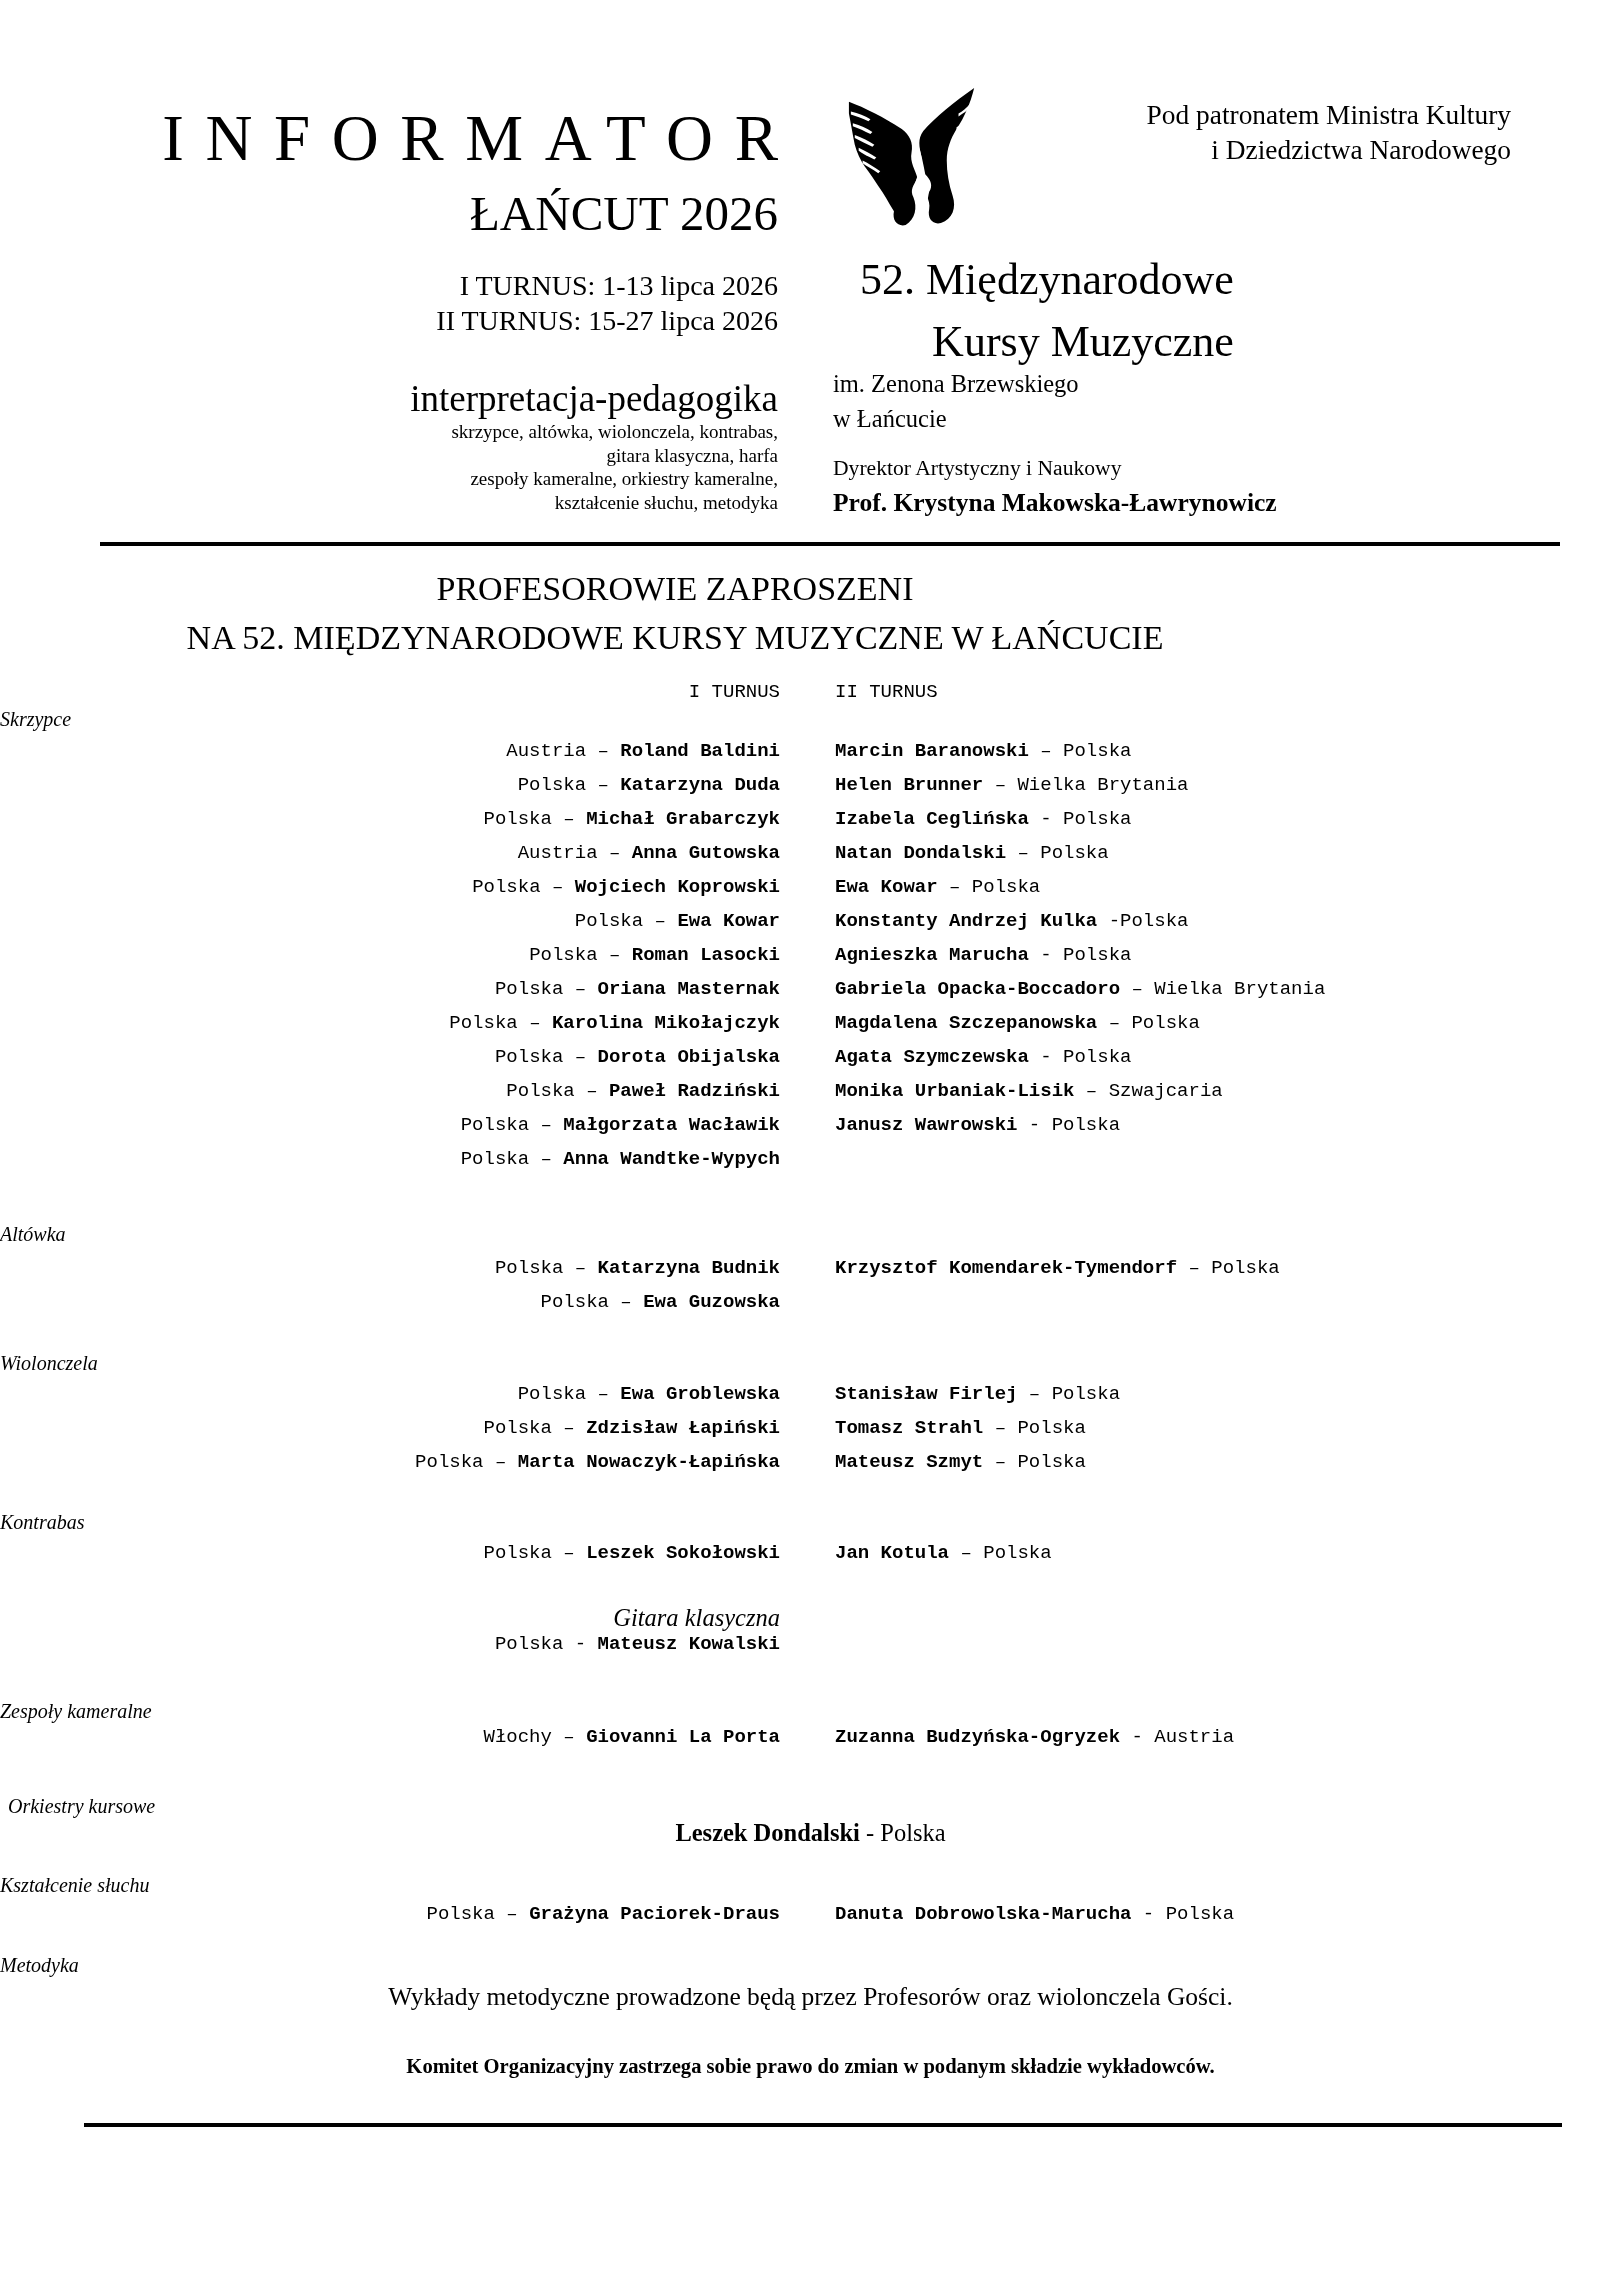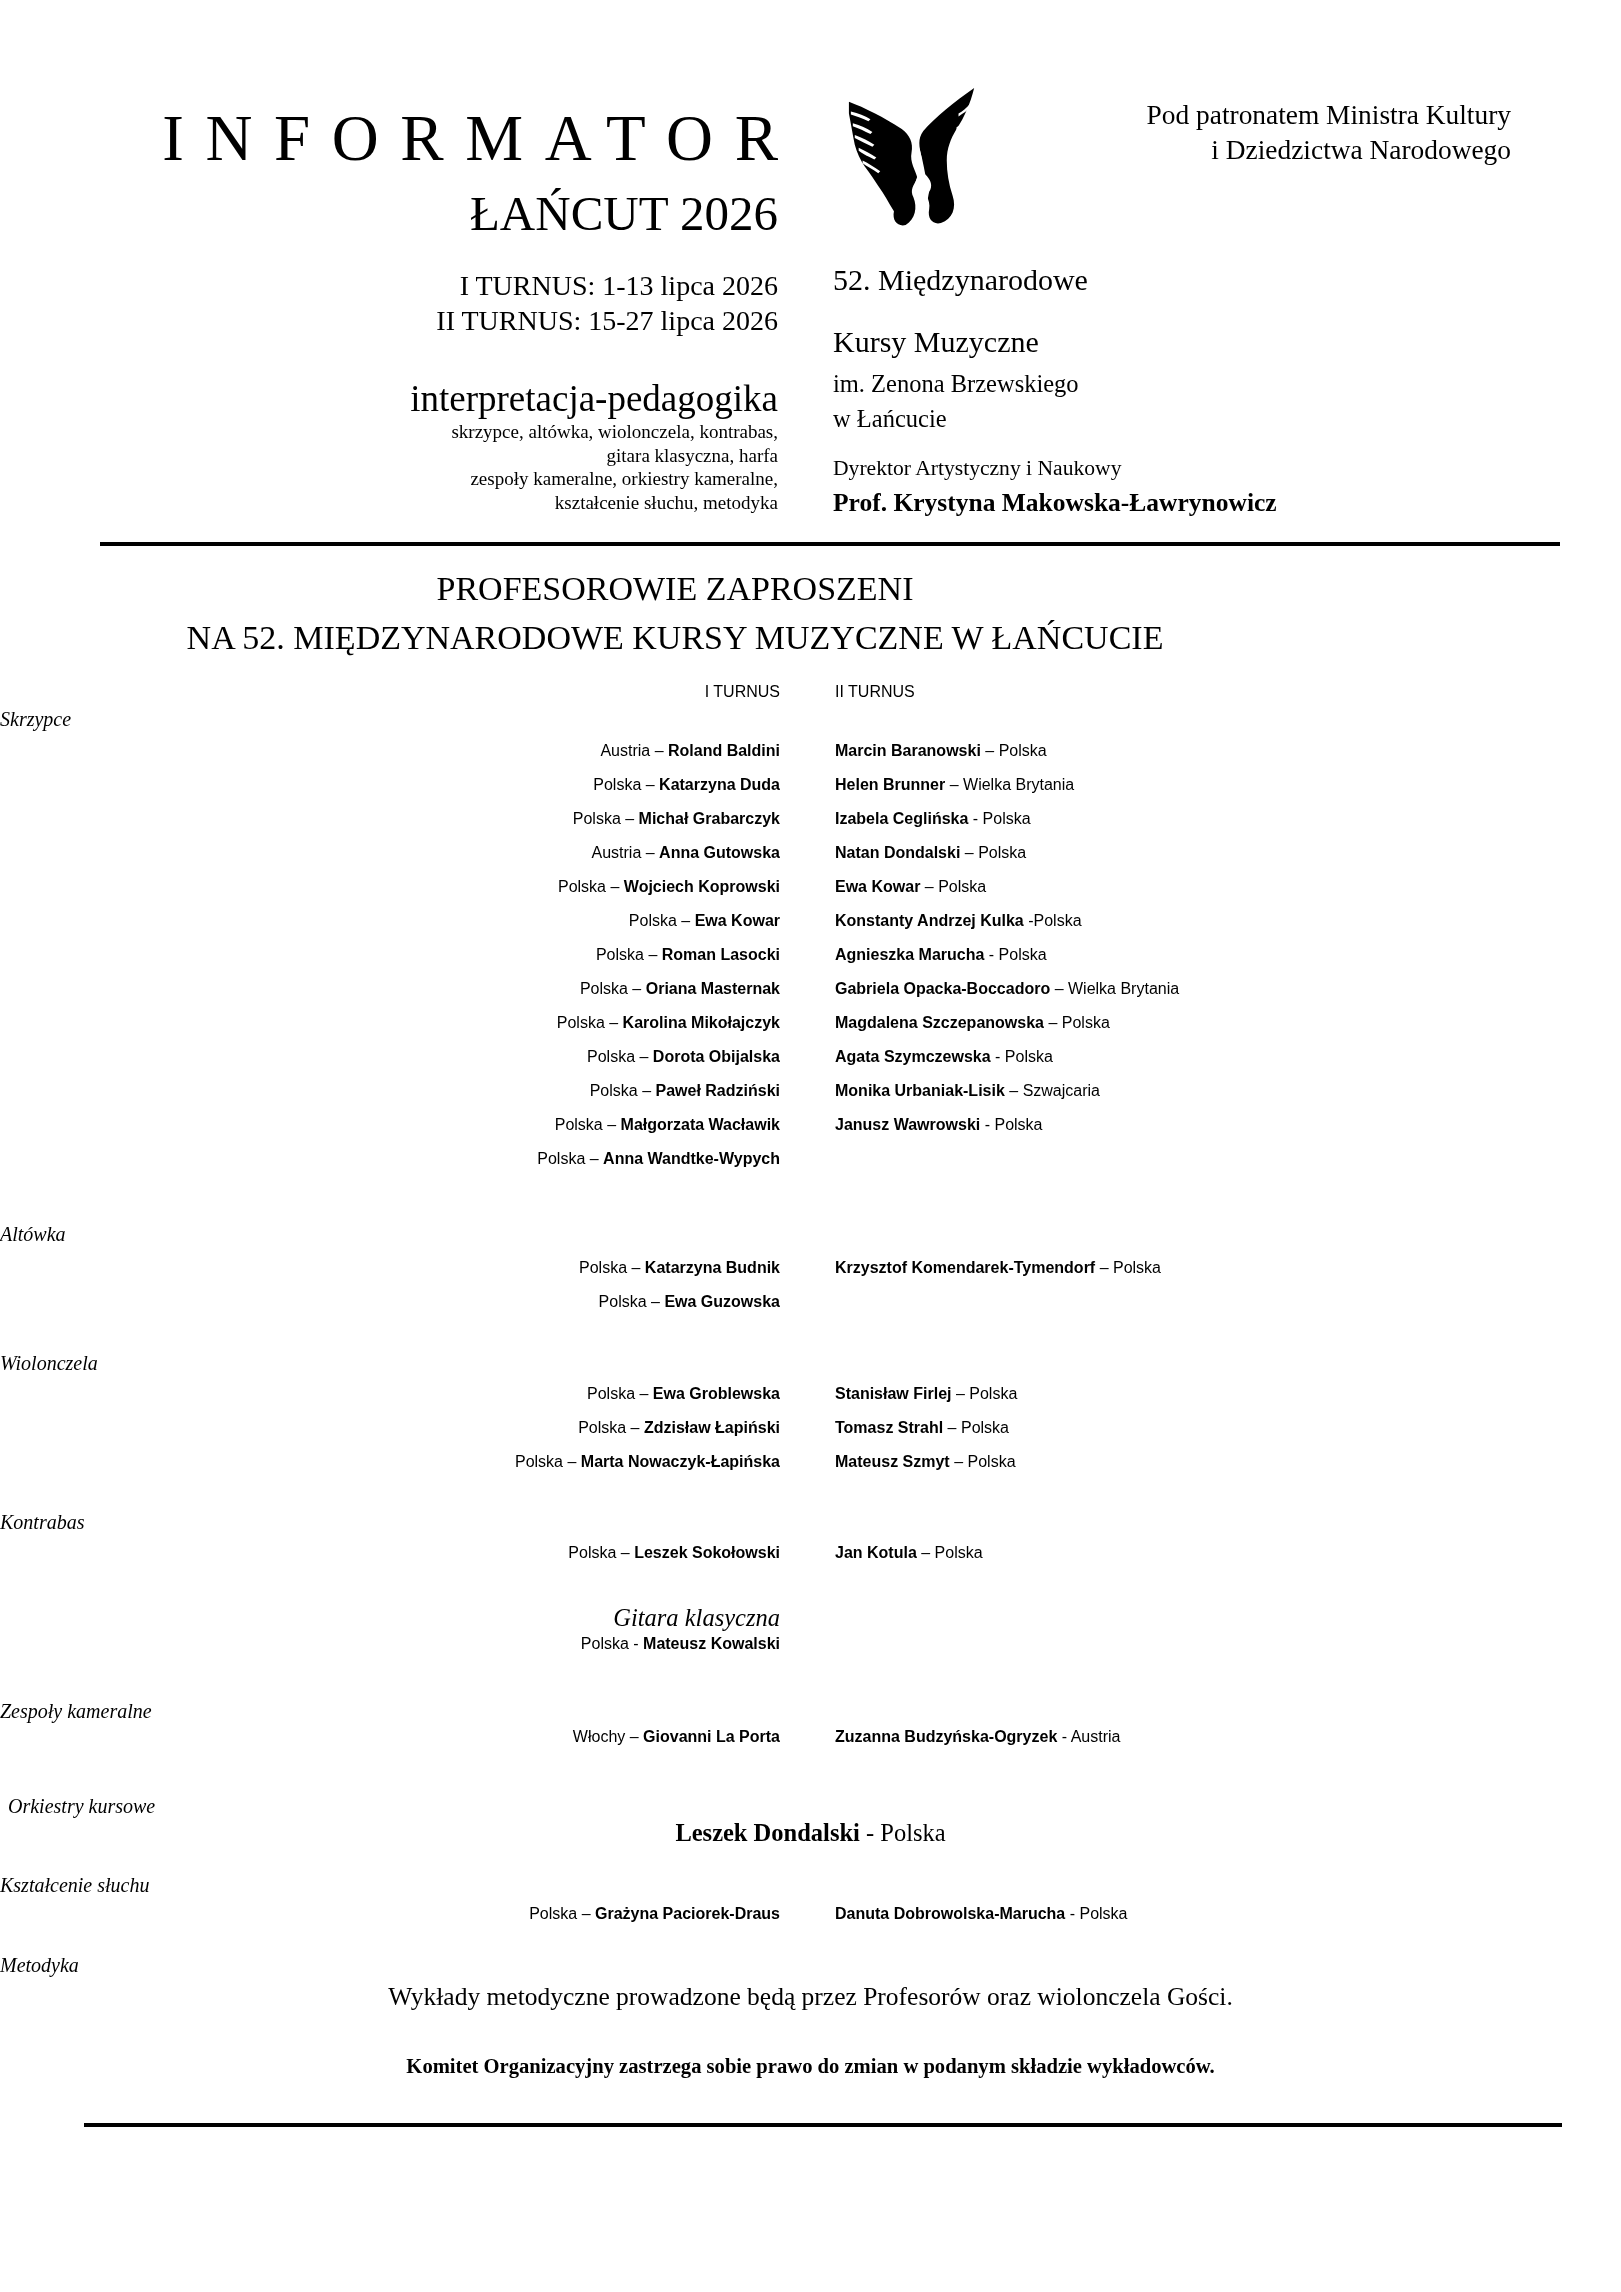--- a/index.html
+++ b/index.html
@@ -16,33 +16,33 @@
   #city-year { right: 843px; top: 189px; font-family: "Liberation Serif", serif; font-size: 49px; line-height: 1; }
   .turnus-line { right: 843px; font-family: "Liberation Serif", serif; font-size: 28px; line-height: 1; text-align: right; }
   #turnus1 { top: 272px; }
   #turnus2 { top: 307px; }
   #specialty { right: 843px; top: 368px; font-family: "Liberation Serif", serif; font-size: 37px; line-height: 1; margin-top: 12px; }
   #instruments { right: 843px; top: 420px; font-family: "Liberation Serif", serif; font-size: 19px; line-height: 23.5px; text-align: right; }
   
   #logo { left: 845px; top: 84px; width: 137px; height: 147px; }
   
   #patronage { right: 110px; top: 98px; font-family: "Liberation Serif", serif; font-size: 27.4px; line-height: 35px; text-align: right; }
-  #course-title { left: 833px; top: 249px; font-family: "Liberation Serif", serif; font-size: 30px; line-height: 62px; }
+  #course-title { left: 860px; top: 249px; font-family: "Liberation Serif", serif; font-size: 44px; line-height: 62px; text-align: right; }
   #course-sub { left: 833px; top: 366px; font-family: "Liberation Serif", serif; font-size: 24.5px; line-height: 35px; }
   #director-label { left: 833px; top: 458px; font-family: "Liberation Serif", serif; font-size: 21.6px; line-height: 1; }
   #director-name { left: 833px; top: 490px; font-family: "Liberation Serif", serif; font-size: 25.5px; font-weight: bold; line-height: 1; }
   .rule { background: #000; height: 3.9px; }
   #rule-top { left: 100px; top: 542px; width: 1460px; }
   #rule-bottom { left: 84px; top: 2123px; width: 1478px; }
   
   #heading { left: 0; width: 1350px; top: 564px; text-align: center; font-family: "Liberation Serif", serif; font-size: 34px; line-height: 49px; }
   
   .left-col { position: absolute; right: 841px; text-align: right; white-space: nowrap; }
   .right-col { position: absolute; left: 835px; text-align: left; white-space: nowrap; }
-  .row { font-family: Liberation Sans, sans-serif; font-size: 16px; line-height: 34px; height: 34px; }
+  .row { font-family: Liberation Mono, monospace; font-size: 19px; line-height: 34px; height: 34px; }
   .row b { font-weight: bold; }
   .cat { position: absolute; left: 0; width: 1547px; text-align: left; font-style: italic; font-family: "Liberation Serif", serif; font-size: 20px; line-height: 1; }
   .cat-left { position: absolute; right: 841px; font-style: italic; font-family: "Liberation Serif", serif; font-size: 24.5px; line-height: 1; }
   .center-row { position: absolute; left: 0; width: 1621px; text-align: center; font-family: "Liberation Serif", serif; font-size: 24.5px; line-height: 1; }
   #col-headers-l { top: 675px; }
   #col-headers-r { top: 675px; }
   #note-text { font-size: 25.5px; }
   #disclaimer { font-weight: bold; font-size: 20.6px; }
 </style>
 </head>

